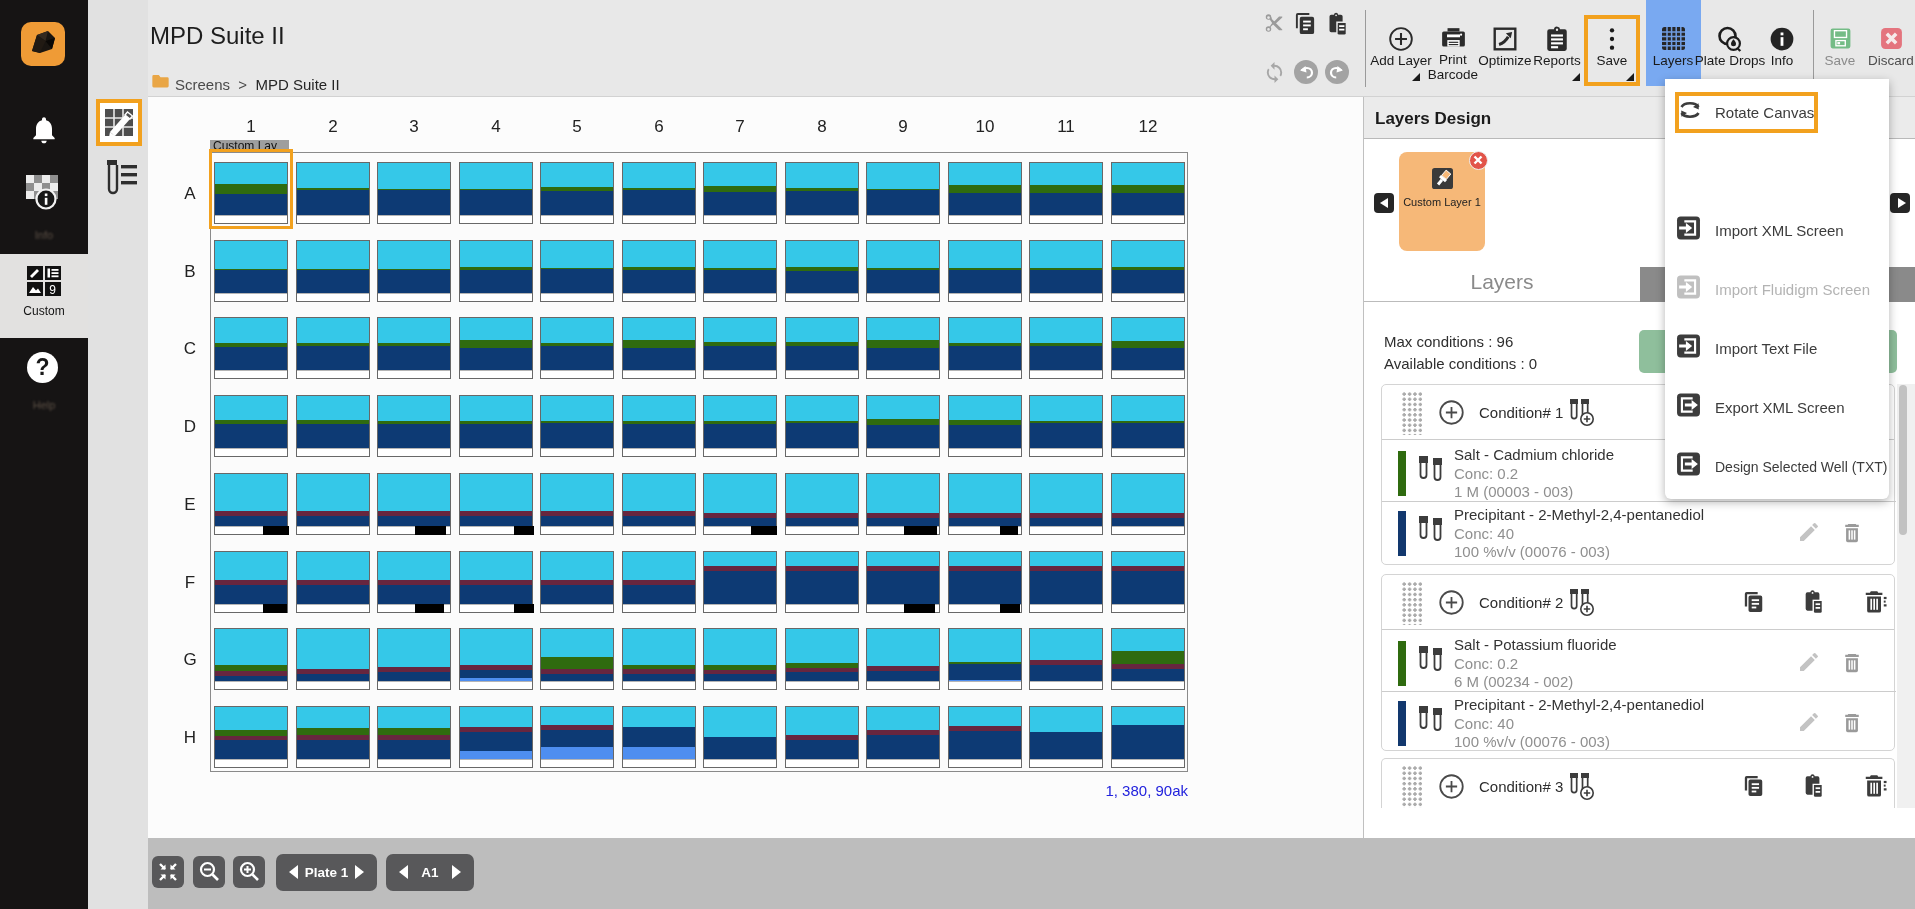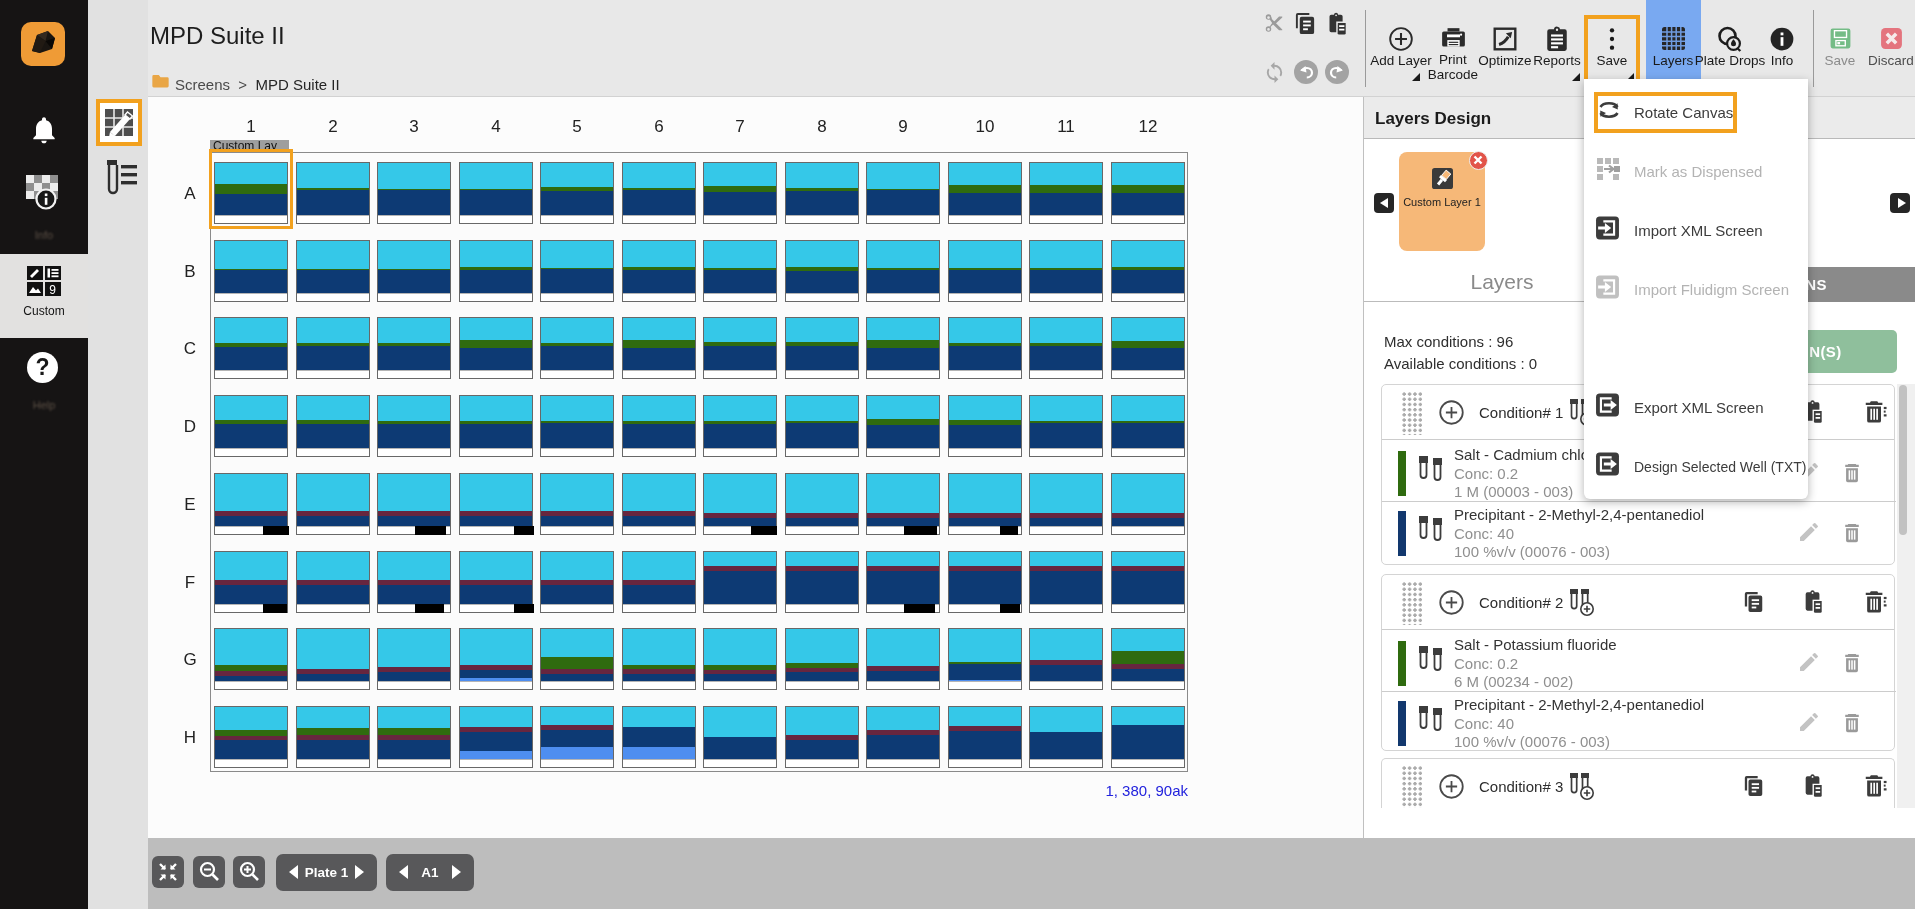--- a/index.html
+++ b/index.html
@@ -1156,61 +1156,54 @@
               <rect x="11.2" y="10" width="1.8" height="12" fill="#fff"></rect>
               <rect x="14.4" y="10" width="1.8" height="12" fill="#fff"></rect>
               <rect x="22.5" y="8" width="3" height="2.4" fill="#3c3c3c"></rect>
               <rect x="22.5" y="12" width="2" height="2.2" fill="#3c3c3c"></rect>
               <rect x="22.5" y="16" width="3" height="2.4" fill="#3c3c3c"></rect>
             </svg></div>
     </div>
       </div>
     </div>
   </div>
-<div class="ab" style="left:1584px;top:79px;width:224px;height:420px;background:#fff;border-radius:0 0 6px 6px;box-shadow:0 3px 10px rgba(0,0,0,.3);z-index:50">
+<div class="ab" style="left:1665px;top:79px;width:224px;height:420px;background:#fff;border-radius:0 0 6px 6px;box-shadow:0 3px 10px rgba(0,0,0,.3);z-index:50">
     <div class="mitem" style="top:3px">
       <span class="micon"><svg width="28" height="24" viewBox="0 0 28 24">
           <path d="M5.5 9 a9 5.5 0 0 1 17 0" fill="none" stroke="#3c3c3c" stroke-width="2.6"></path>
           <path d="M22.5 5.2 L22.8 11.6 L17 9 Z" fill="#3c3c3c"></path>
           <path d="M22.5 15 a9 5.5 0 0 1-17 0" fill="none" stroke="#3c3c3c" stroke-width="2.6"></path>
           <path d="M5.5 18.8 L5.2 12.4 L11 15 Z" fill="#3c3c3c"></path>
         </svg></span>
       <span class="mtxt">Rotate Canvas</span>
     </div>
-    <div class="mitem dis" style="top:62px">
-      <span class="micon"><svg width="26" height="26" viewBox="0 0 26 26">
-          <g fill="#b9b9b9">
-            <rect x="2" y="2" width="6" height="6"></rect>
-            <rect x="10" y="2" width="6" height="6"></rect>
-            <rect x="2" y="10" width="6" height="6"></rect>
-            <rect x="2" y="18" width="6" height="6"></rect>
-            <rect x="18" y="2" width="6" height="6"></rect>
-            <rect x="18" y="18" width="6" height="6"></rect>
-          </g>
-          <path d="M9 13h8M14 9.5 L18.5 13 L14 16.5" fill="none" stroke="#9f9f9f" stroke-width="2.2"></path>
-          <rect x="19" y="10" width="6" height="6" fill="#9f9f9f"></rect>
-        </svg></span>
-      <span class="mtxt">Mark as Dispensed</span>
-    </div>
     <div class="mitem dis" style="top:180px">
       <span class="micon"><svg width="25" height="25" viewBox="0 0 24 24">
           <rect x="1" y="1" width="22" height="22" rx="3.5" fill="#c0c0c0"></rect>
           <path d="M8 5.7 H18.3 V18.3 H8" fill="none" stroke="#fff" stroke-width="2.1"></path>
           <path fill="#fff" d="M3 10.5h6.5V7.2L15.5 12l-6 4.8v-3.3H3z"></path>
         </svg></span>
       <span class="mtxt">Import Fluidigm Screen</span>
     </div>
     <div class="mitem" style="top:121px">
       <span class="micon"><svg width="25" height="25" viewBox="0 0 24 24">
           <rect x="1" y="1" width="22" height="22" rx="3.5" fill="#3c3c3c"></rect>
           <path d="M8 5.7 H18.3 V18.3 H8" fill="none" stroke="#fff" stroke-width="2.1"></path>
           <path fill="#fff" d="M3 10.5h6.5V7.2L15.5 12l-6 4.8v-3.3H3z"></path>
         </svg></span>
       <span class="mtxt">Import XML Screen</span>
     </div>
+    <div class="mitem" style="top:239px">
+      <span class="micon"><svg width="25" height="25" viewBox="0 0 24 24">
+          <rect x="1" y="1" width="22" height="22" rx="3.5" fill="#3c3c3c"></rect>
+          <path d="M8 5.7 H18.3 V18.3 H8" fill="none" stroke="#fff" stroke-width="2.1"></path>
+          <path fill="#fff" d="M3 10.5h6.5V7.2L15.5 12l-6 4.8v-3.3H3z"></path>
+        </svg></span>
+      <span class="mtxt">Import Text File</span>
+    </div>
     <div class="mitem" style="top:298px">
       <span class="micon"><svg width="25" height="25" viewBox="0 0 24 24">
           <rect x="1" y="1" width="22" height="22" rx="3.5" fill="#3c3c3c"></rect>
           <path d="M16 5.7 H5.7 V18.3 H16" fill="none" stroke="#fff" stroke-width="2.1"></path>
           <path fill="#fff" d="M8.5 10.5H15V7.2L21 12l-6 4.8v-3.3H8.5z"></path>
         </svg></span>
       <span class="mtxt">Export XML Screen</span>
     </div>
     <div class="mitem" style="top:357px">
       <span class="micon"><svg width="25" height="25" viewBox="0 0 24 24">

